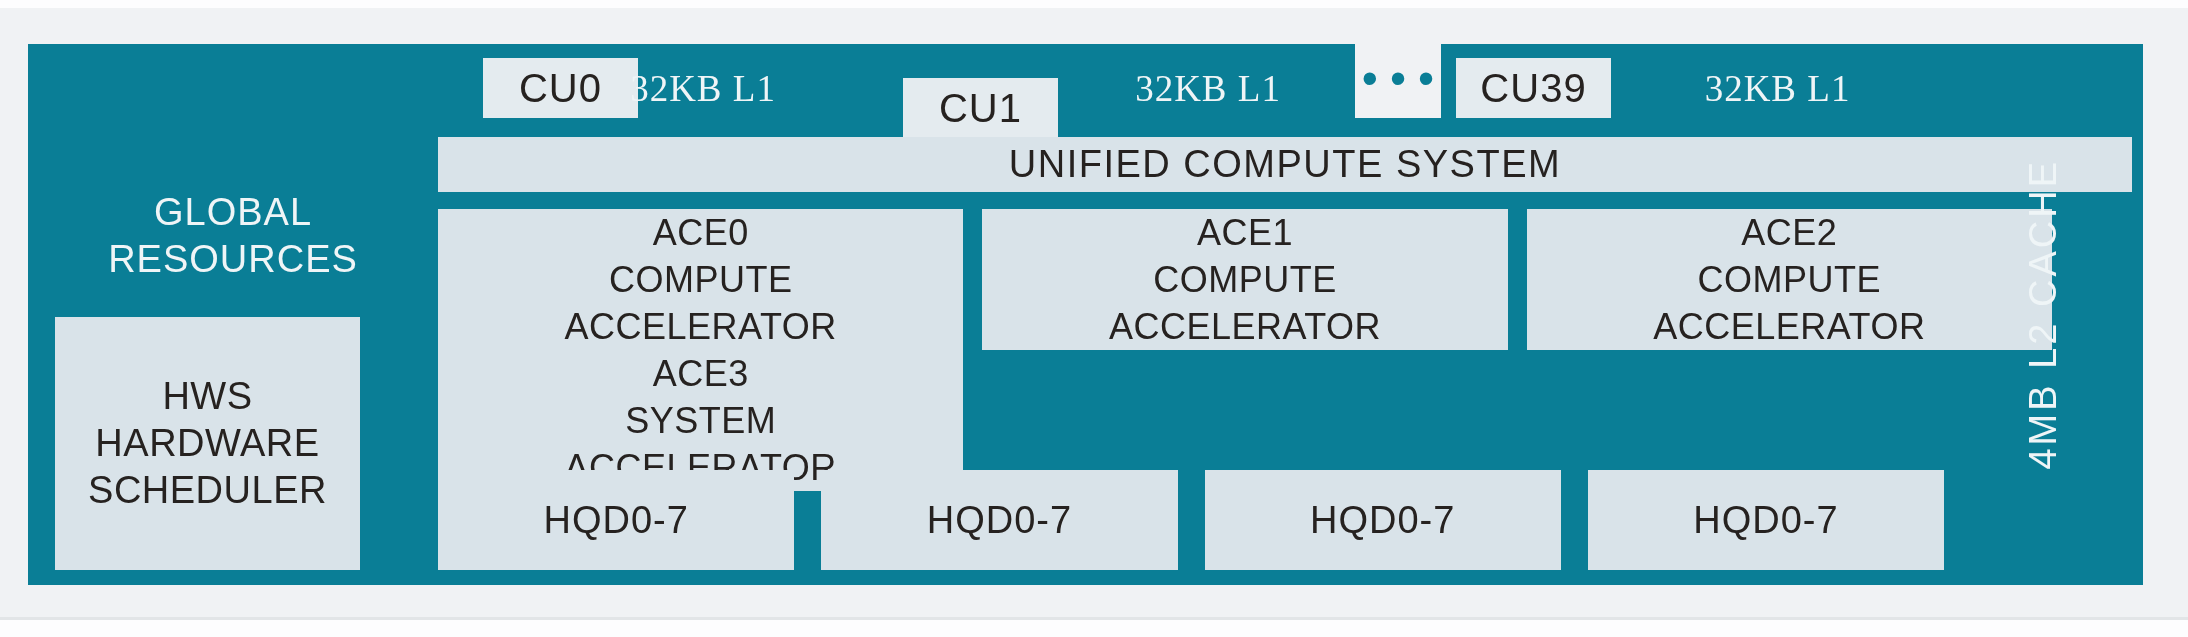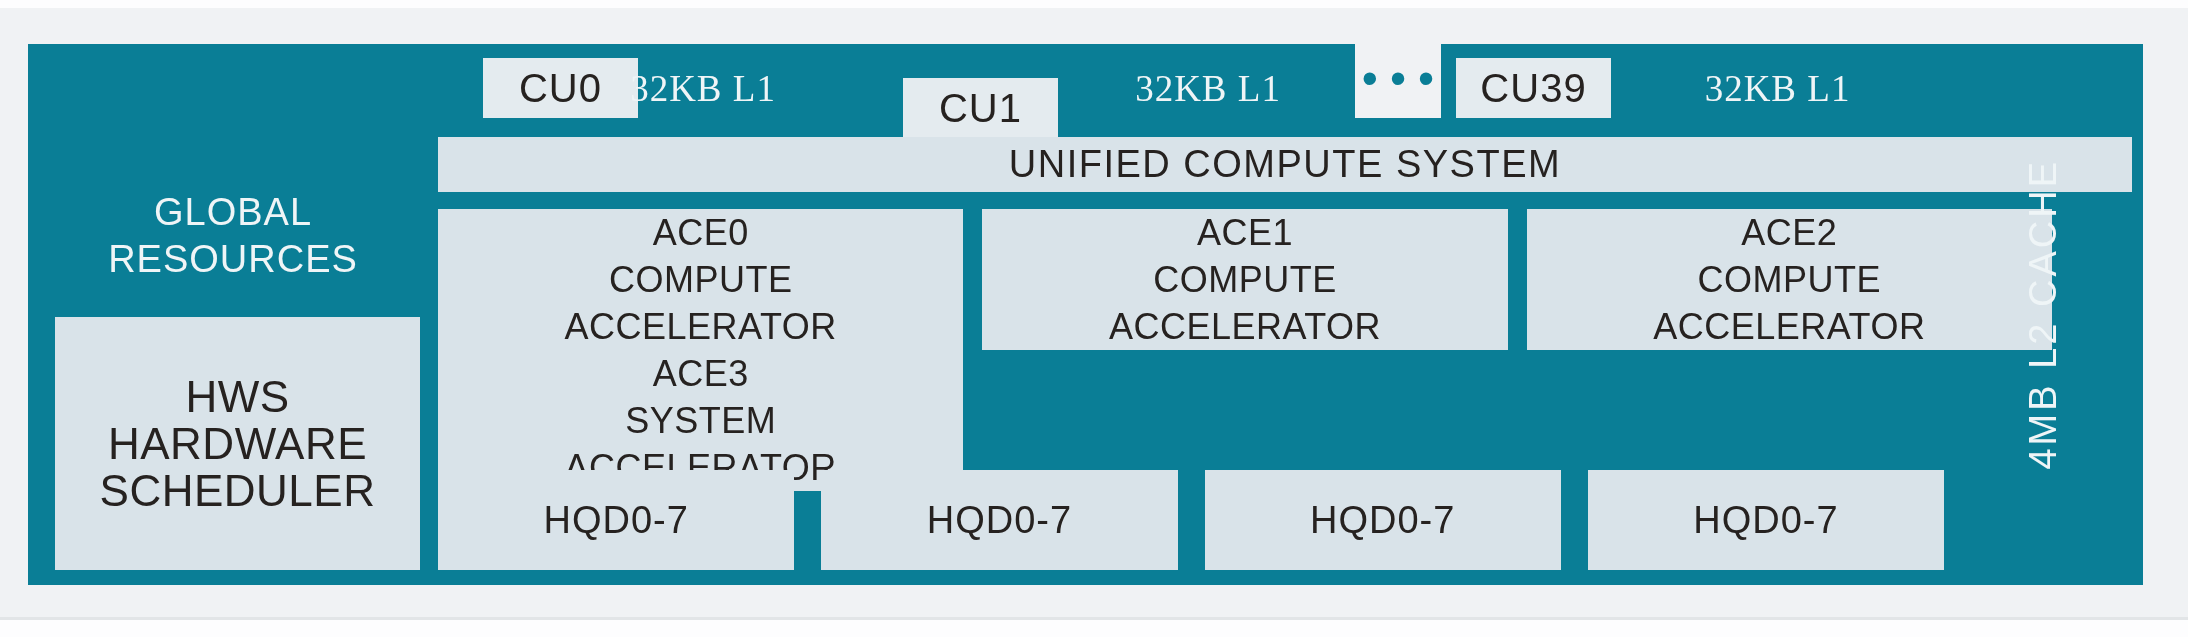--- a/index.html
+++ b/index.html
@@ -25,24 +25,24 @@
     position:absolute;left:28px;top:44px;width:2115px;height:541px;
     background:var(--teal);
   }
   
   .global-res{
     position:absolute;left:0;top:105px;width:410px;text-align:center;
     font-size:38px;line-height:47px;letter-spacing:1px;
     color:var(--light-text);white-space:pre-line;margin-top:40px;
   }
   .hws{
-    position:absolute;left:27px;top:273px;width:365px;height:253px;
+    position:absolute;left:27px;top:273px;width:305px;height:253px;
     background:var(--box-fill);
     display:flex;align-items:center;justify-content:center;text-align:center;
-    font-size:44px;line-height:47px;letter-spacing:0.5px;
+    font-size:38px;line-height:47px;letter-spacing:0.5px;
     color:var(--dark-text);white-space:pre-line;
   }
   
   .cu-box{
     position:absolute;top:14px;width:155px;height:60px;
     background:var(--cu-box-fill);
     display:flex;align-items:center;justify-content:center;
     font-size:40px;color:var(--dark-text);letter-spacing:1px;
   }
   .cu-0{left:410px;margin-left:45px;} .cu-1{left:875px;margin-top:20px;} .cu-39{left:1428px;}

